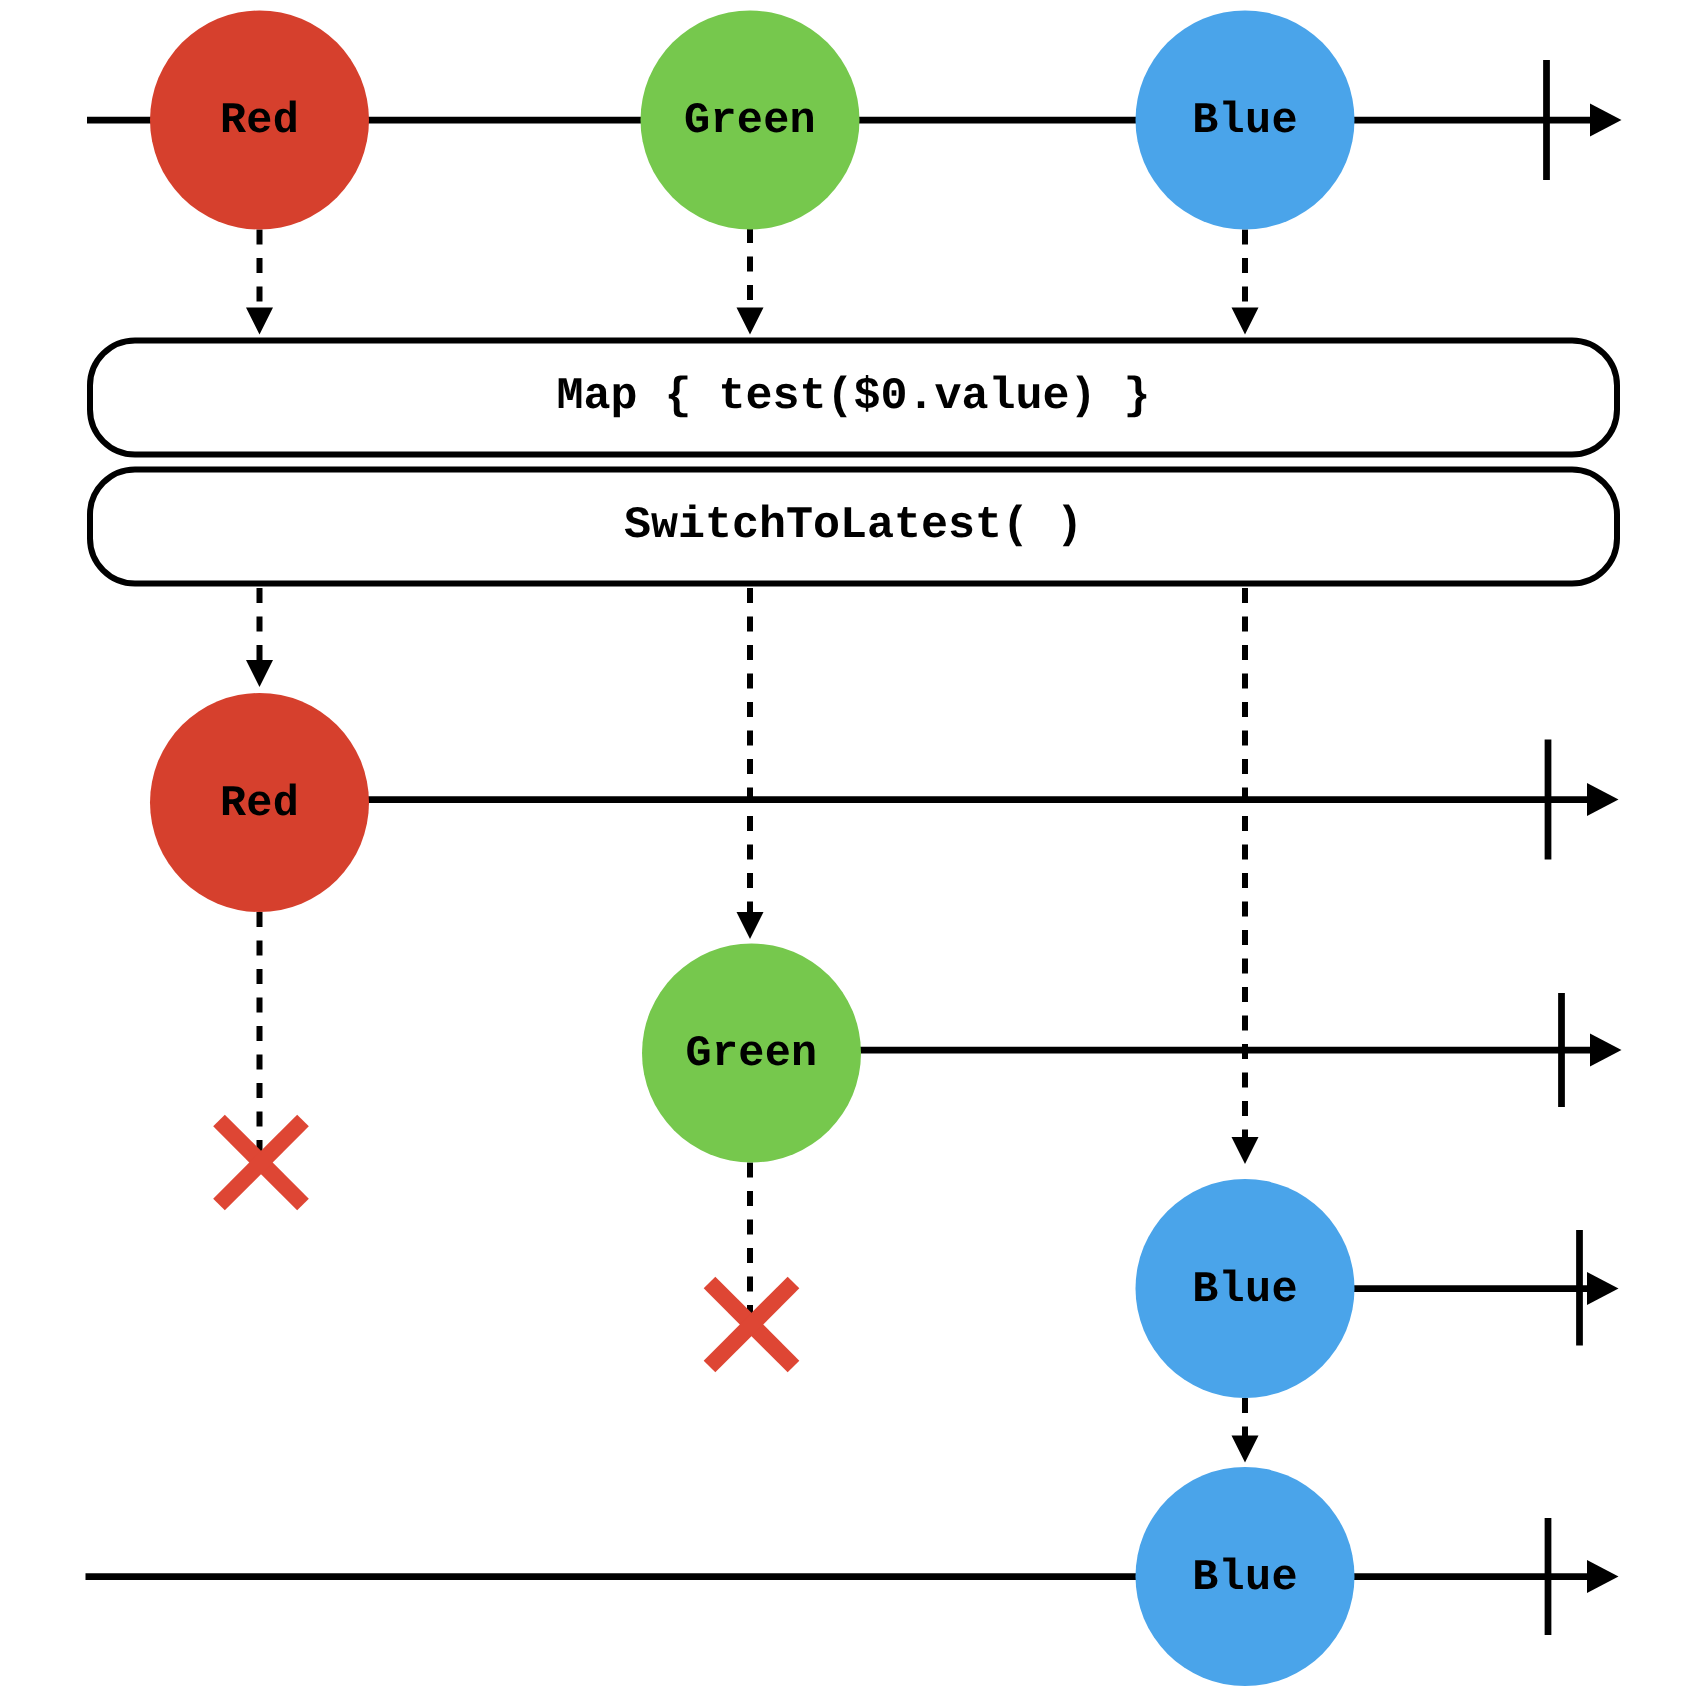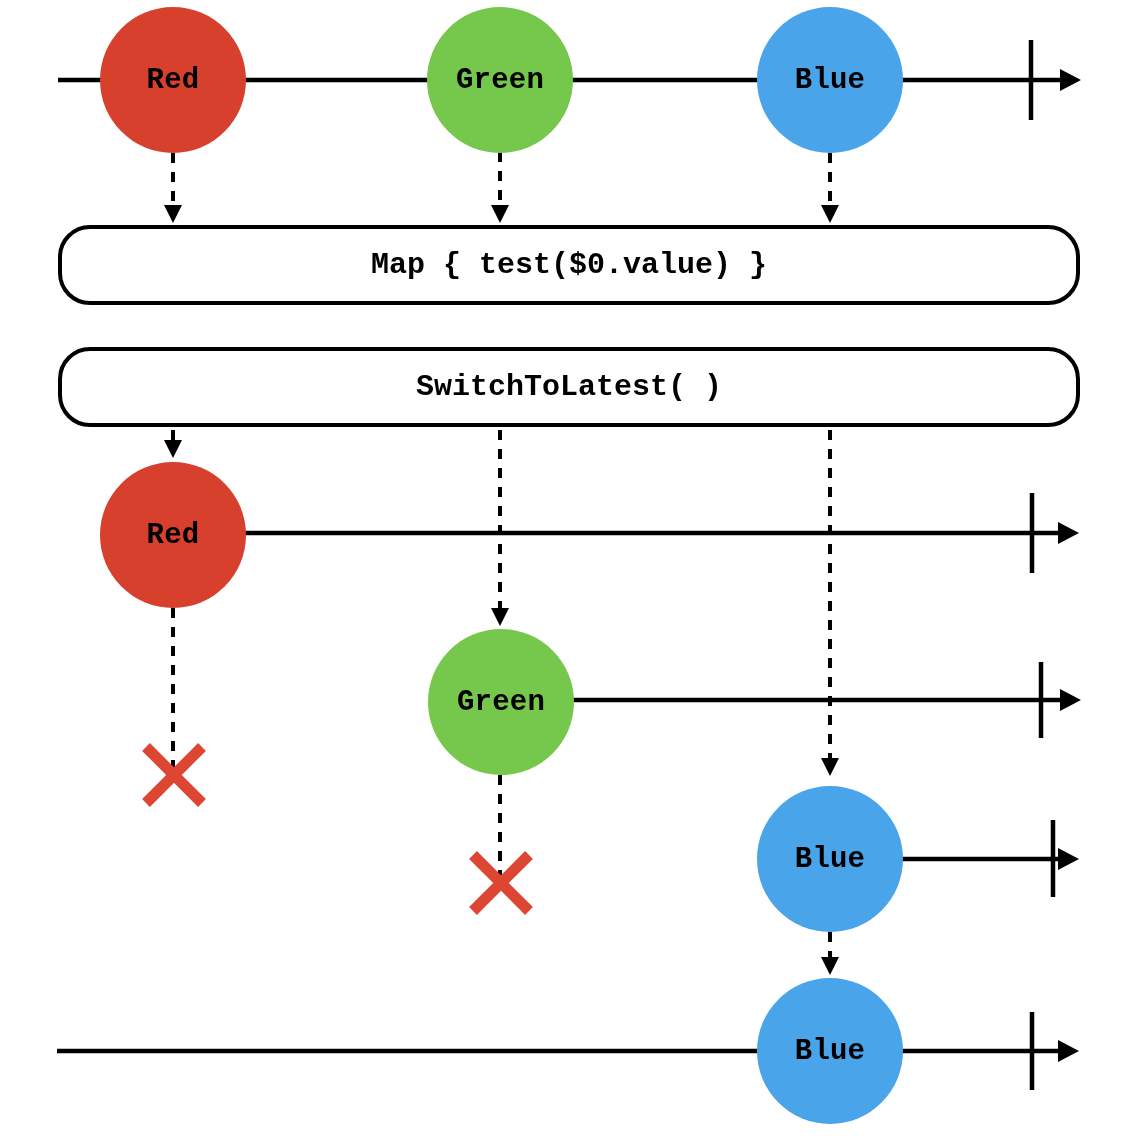--- a/index.html
+++ b/index.html
@@ -35,21 +35,21 @@
     border-radius: 32px;
     background: #ffffff;
     display: flex;
     align-items: center;
     justify-content: center;
     font-size: 30px;
     font-weight: 700;
     color: #000;
   }
   .opbox.map { top: 225px; }
-  .opbox.stl { top: 311px; margin-top: 36px; }
+  .opbox.stl { top: 311px; }
 </style>
 </head>
 <body>
 
 <div class="stage">
 
   <svg class="layer" width="1136" height="1136" viewBox="0 0 1136 1136">
 
     <g>
       <line x1="58" y1="80" x2="1062" y2="80" stroke="#000" stroke-width="4.5"></line>

